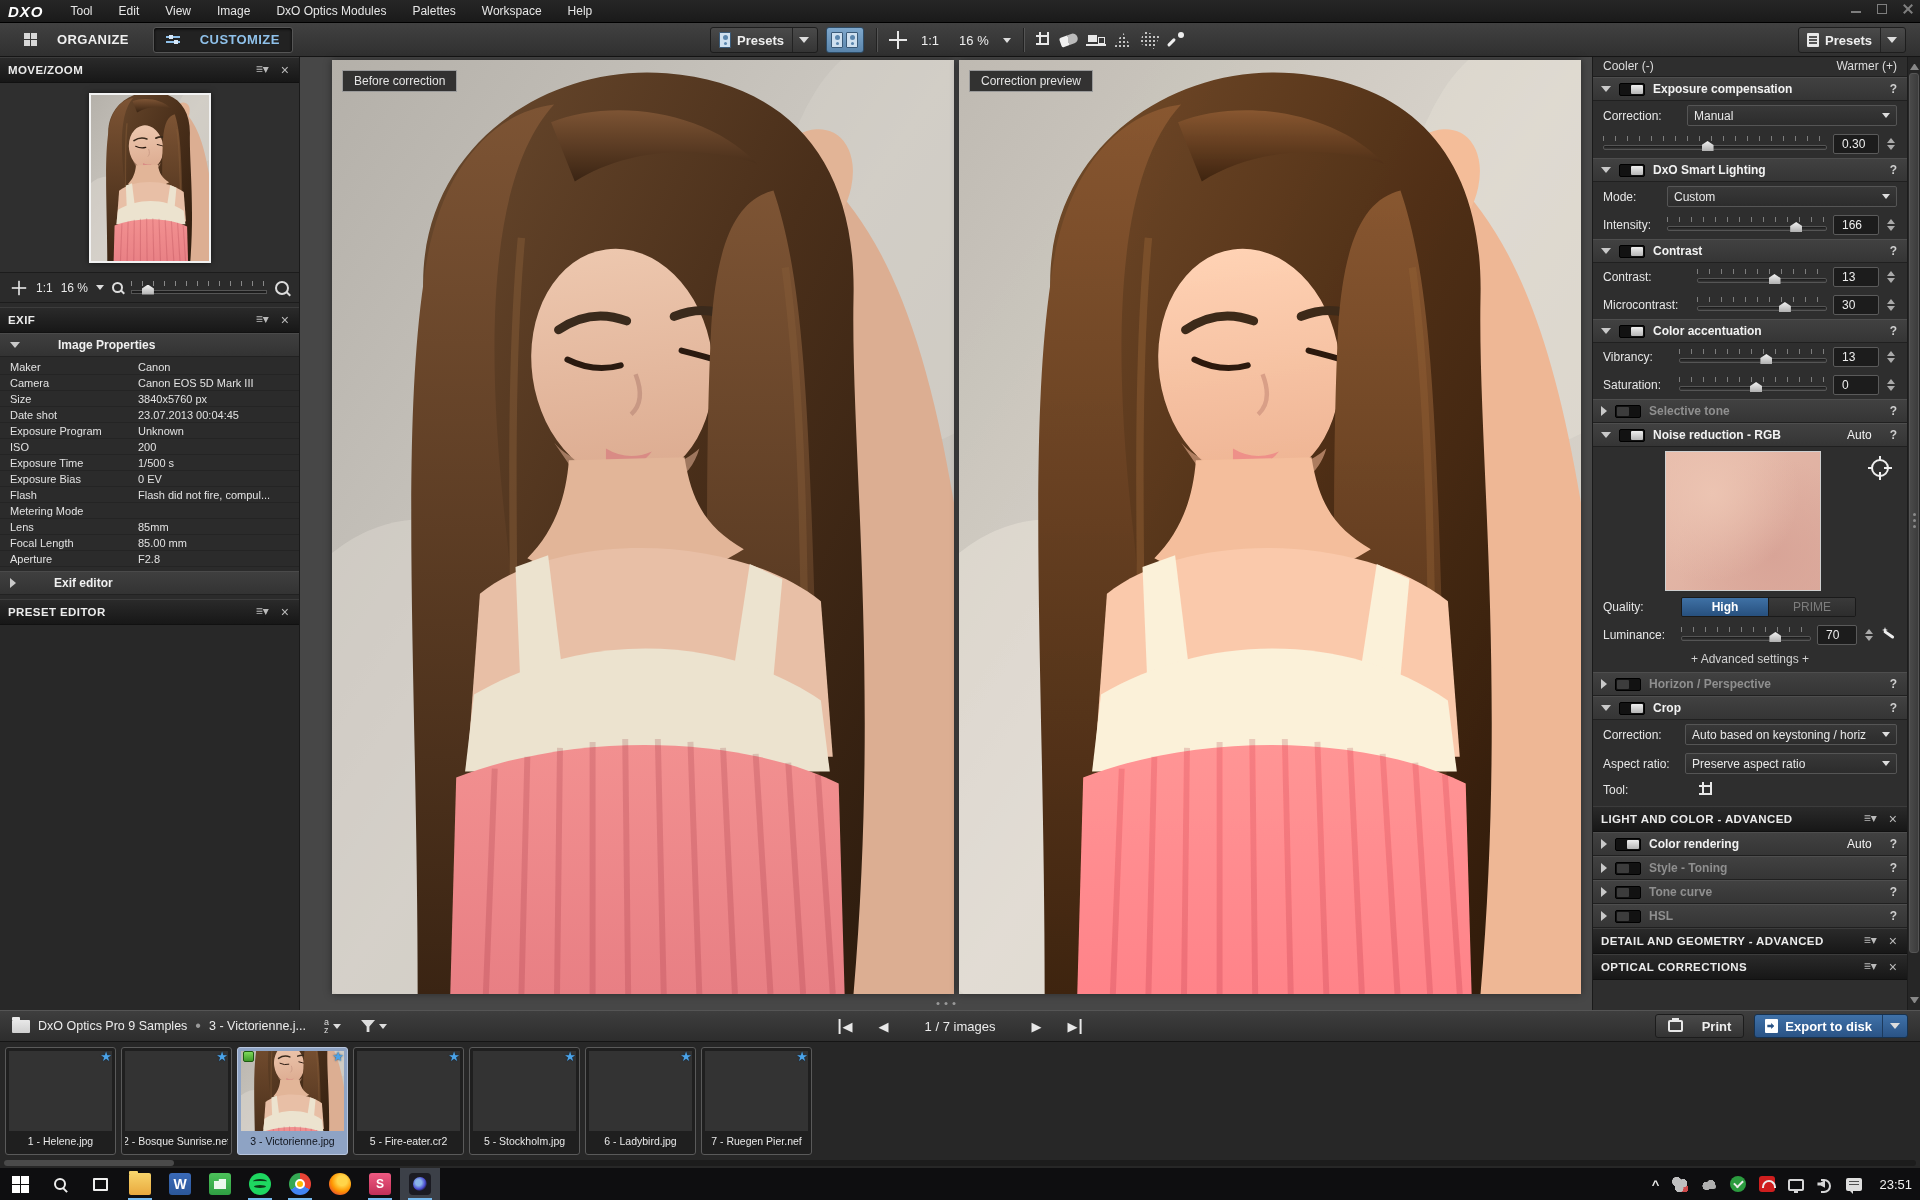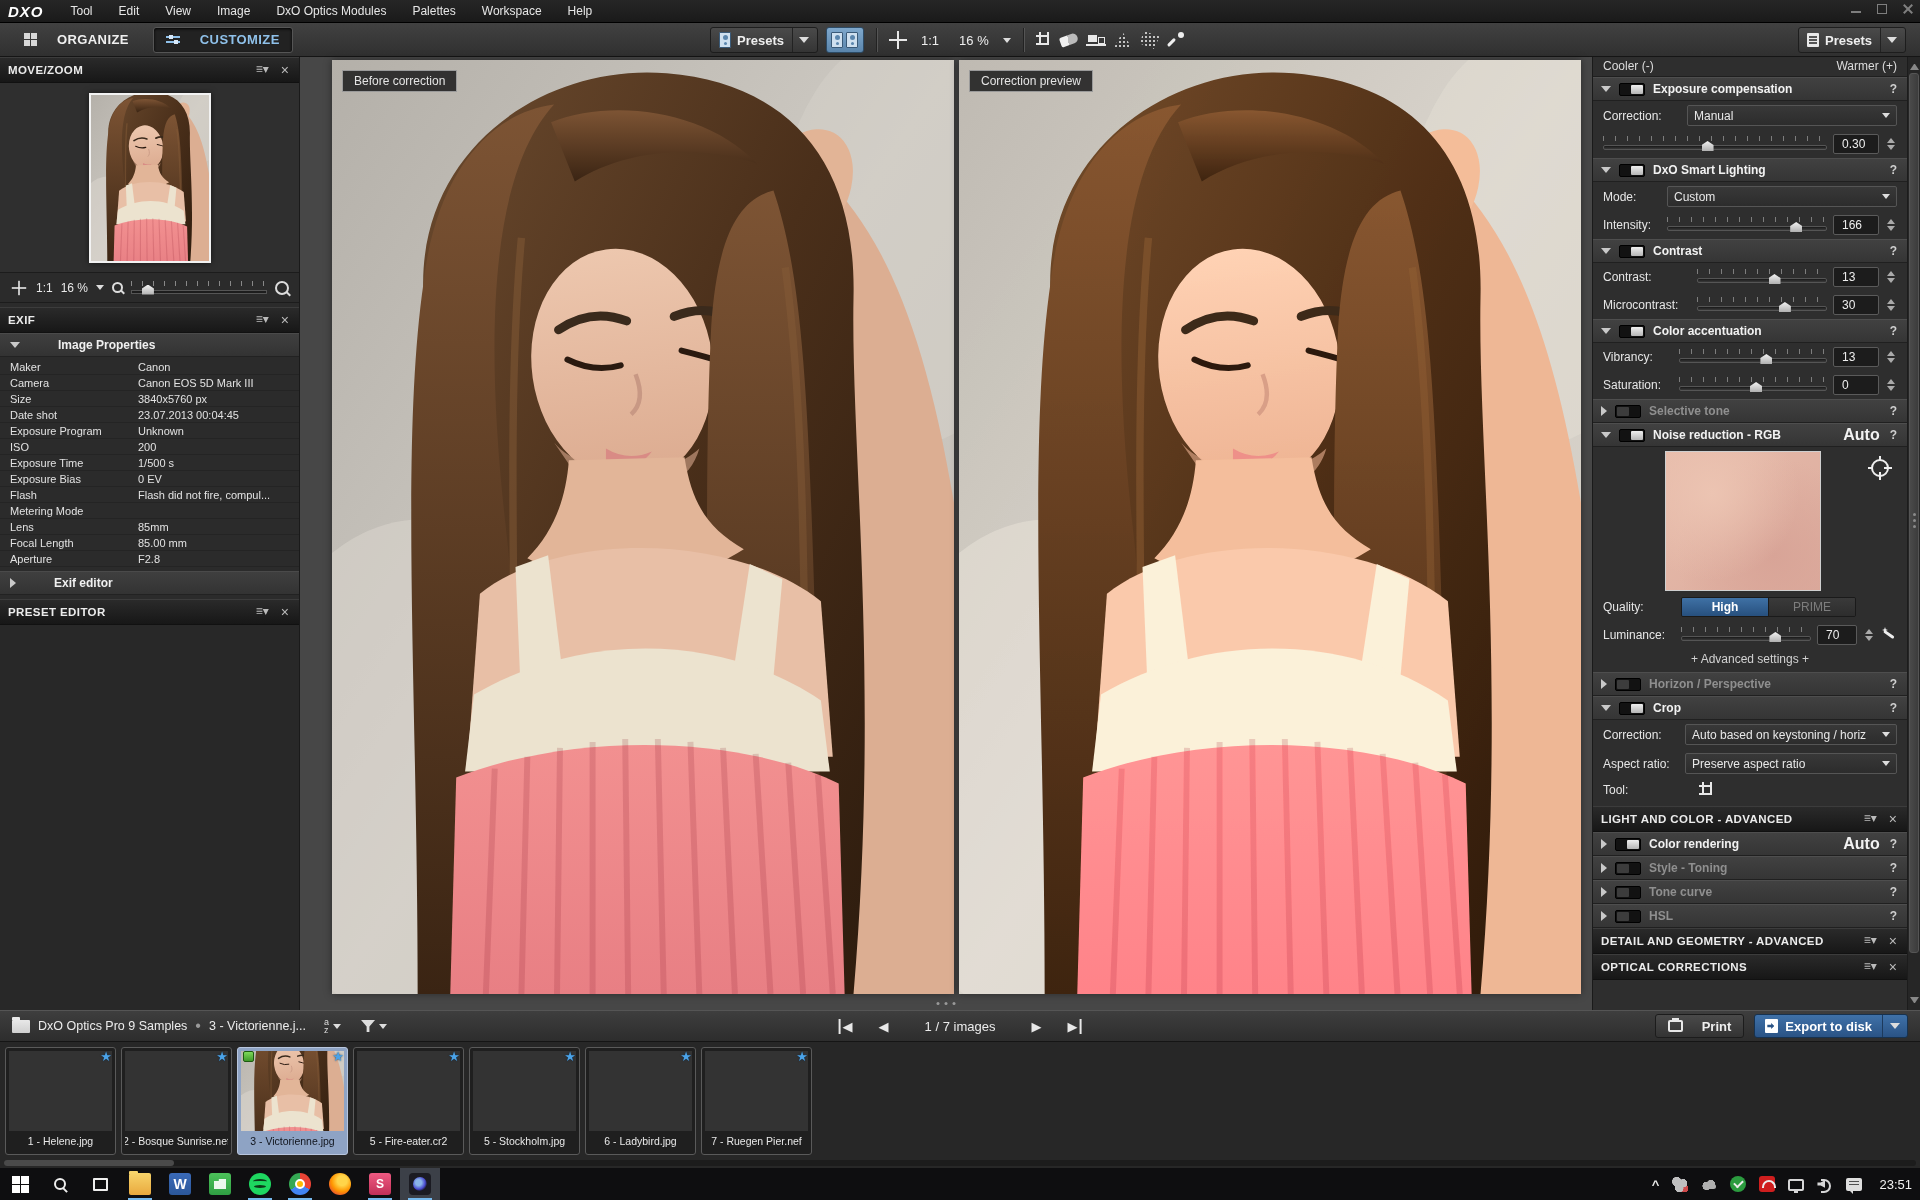--- a/index.html
+++ b/index.html
@@ -99,21 +99,21 @@
   .dots-handle i { width:3px; height:3px; border-radius:50%; background:#999; }
 
   
   .rightpanel { width:328px; background:#2e2e2e; border-left:1px solid #1a1a1a; position:relative; font-size:12px; }
   .rp-inner { position:absolute; left:0; top:0; right:13px; bottom:0; overflow:hidden; }
   .wb-row { height:20px; display:flex; justify-content:space-between; padding:2px 10px 0 10px; color:#dcdcdc; border-bottom:1px solid #1f1f1f; }
   .sec-h { height:24px; background:linear-gradient(#414141,#353535); border-top:1px solid #4e4e4e; border-bottom:1px solid #202020; display:flex; align-items:center; padding:0 8px; gap:8px; }
   .sec-h .t { font-size:12px; font-weight:bold; color:#f2f2f2; flex:1; }
   .sec-h.dim .t { color:#8f8f8f; font-weight:bold; }
   .help { color:#cfcfcf; font-size:12px; font-weight:bold; padding:0 2px; }
-  .auto-lbl { font-size:16px; font-weight:bold; color:#f2f2f2; }
+  .auto-lbl { font-size:12px; font-weight:normal; color:#f2f2f2; margin-right:8px; }
   .tog { width:26px; height:13px; background:#121212; border:1px solid #000; border-radius:2px; position:relative; }
   .tog .kn { position:absolute; top:1px; width:12px; height:9px; border-radius:1px; }
   .tog.on .kn { right:1px; background:linear-gradient(#efefef,#b5b5b5); }
   .tog.off .kn { left:1px; background:#3c3c3c; }
   .rp-row { display:flex; align-items:center; padding:4px 10px; gap:6px; }
   .rp-lab { color:#e6e6e6; }
   .dropdown { flex:1; height:21px; background:linear-gradient(#383838,#2c2c2c); border:1px solid #555; border-radius:2px; display:flex; align-items:center; padding:0 6px; gap:6px; }
   .dropdown .dv { flex:1; color:#e8e8e8; white-space:nowrap; overflow:hidden; }
   .slider { position:relative; height:16px; flex:1; }
   .slider .ticks { position:absolute; top:0; left:0; right:0; height:5px; background-image:repeating-linear-gradient(to right,#7d7d7d 0 1px,transparent 1px 12px); }

